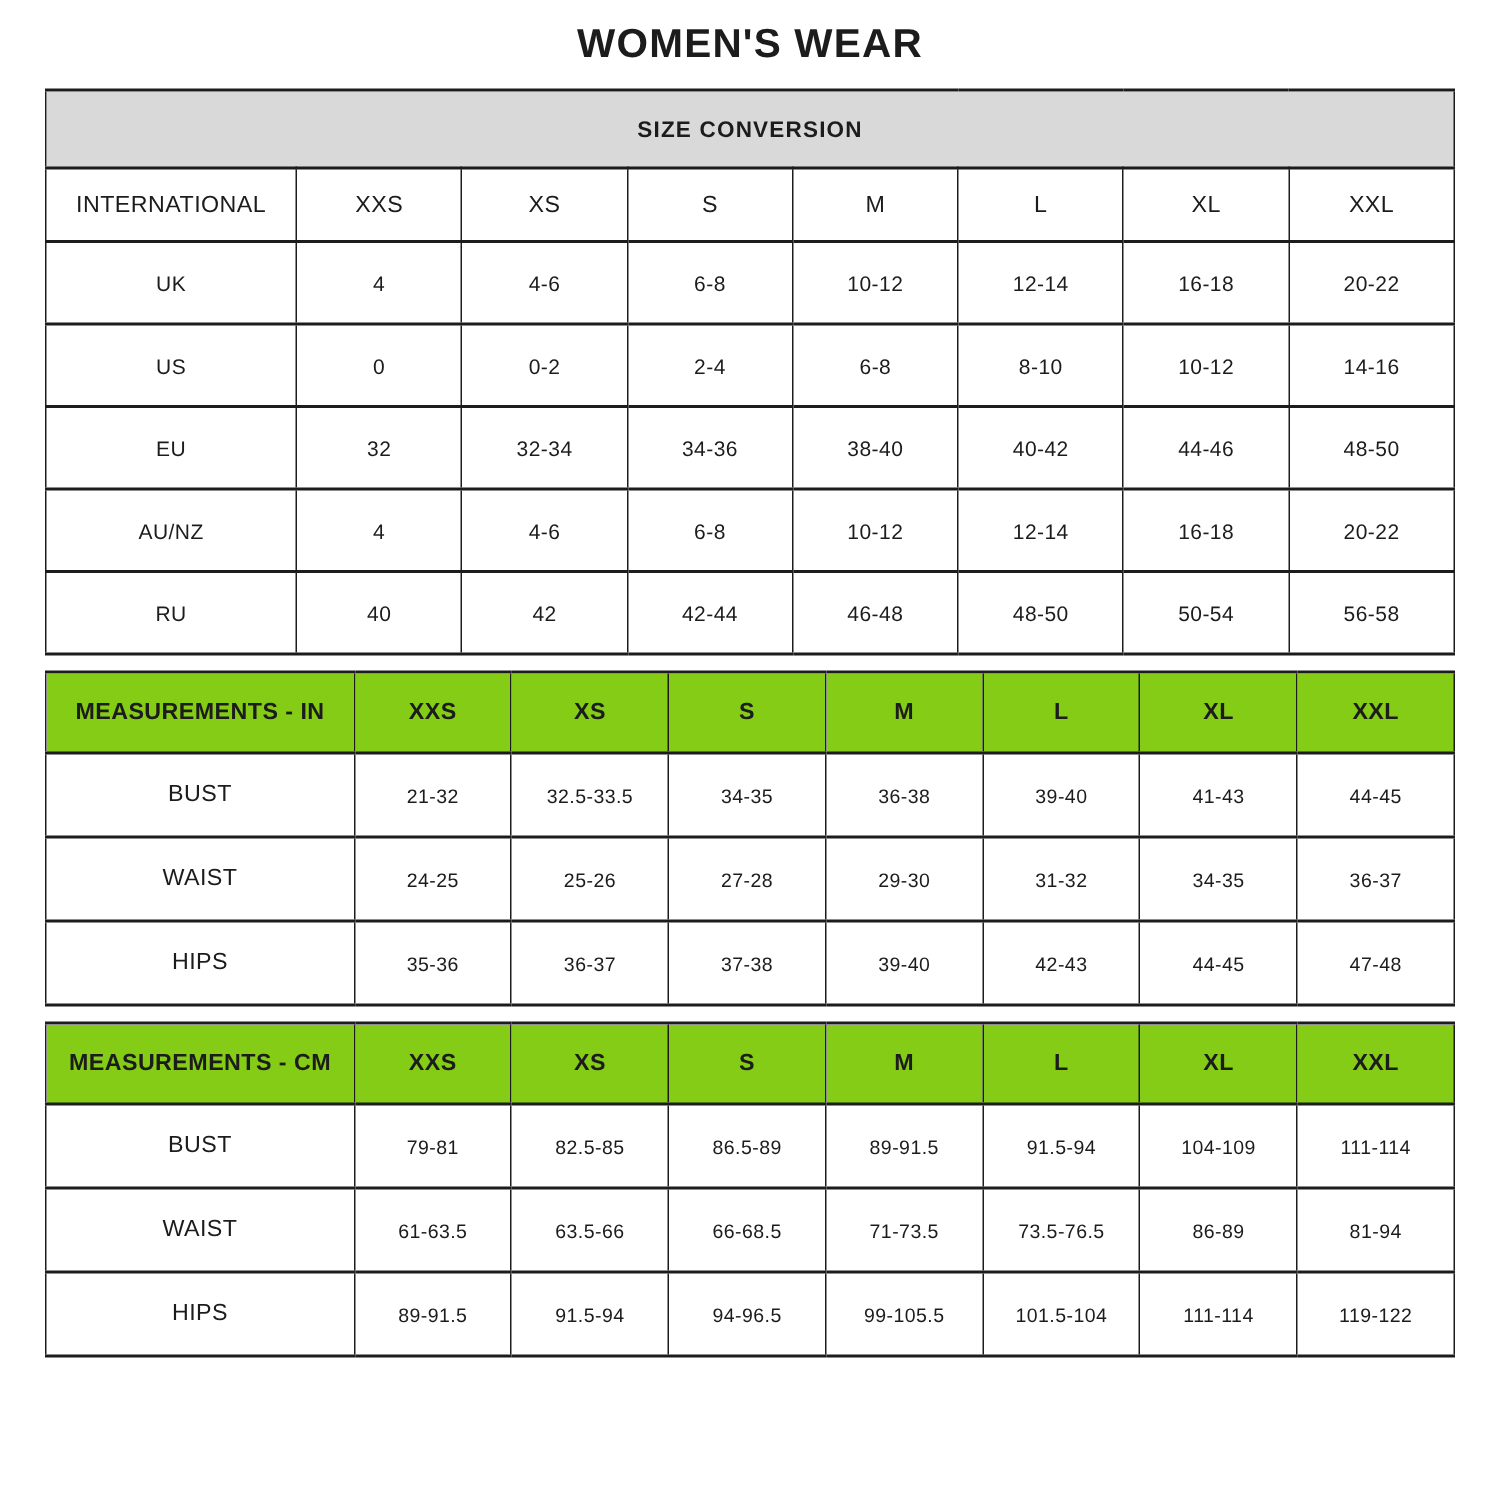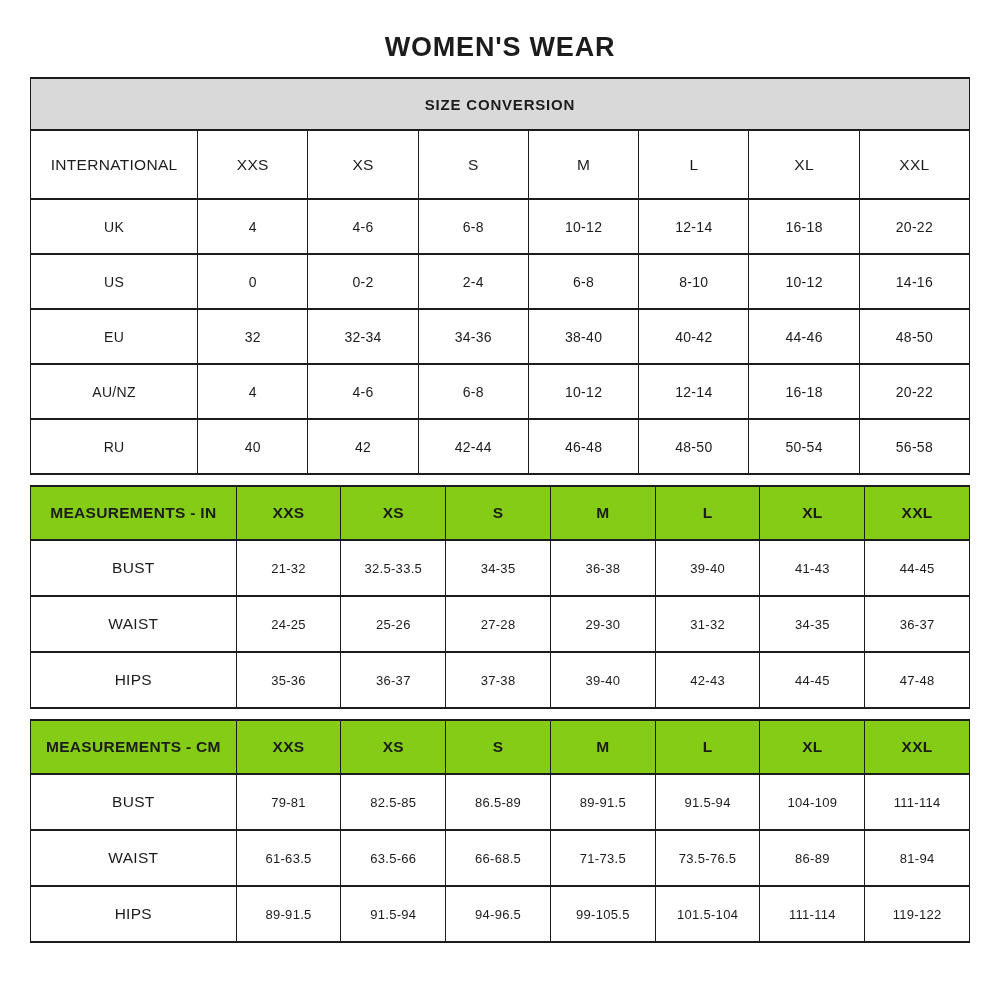--- a/index.html
+++ b/index.html
@@ -4,21 +4,21 @@
 <style>
   * { box-sizing: border-box; }
   html, body {
     margin: 0; padding: 0;
     width: 1000px; height: 1000px;
     background: #ffffff;
     overflow: hidden;
     font-family: "Liberation Sans", sans-serif;
     color: #1c1c1c;
   }
-  .page { padding: 28px 30px 16px 30px; }
+  .page { padding: 10px 30px 16px 30px; }
 
   .title {
     margin: 2px 0 13px 0;
     text-align: center;
     font-size: 27px;
     line-height: 34px;
     font-weight: bold;
     letter-spacing: 0.8px;
     color: #1c1c1c;
   }
@@ -49,21 +49,21 @@
 
   
   .t-conv th.banner {
     height: 52px;
     background: #d9d9d9;
     font-size: 15px;
     font-weight: bold;
     letter-spacing: 0.8px;
   }
   .t-conv th.head-cell {
-    height: 69px;
+    height: 49px;
     font-weight: normal;
     font-size: 15.5px;
   }
   .t-conv td { height: 55px; font-size: 14px; }
 
   
   .t-meas { margin-top: 10px; }
   .t-meas.t-cm { }
   .t-meas th.head-cell {
     height: 54px;

